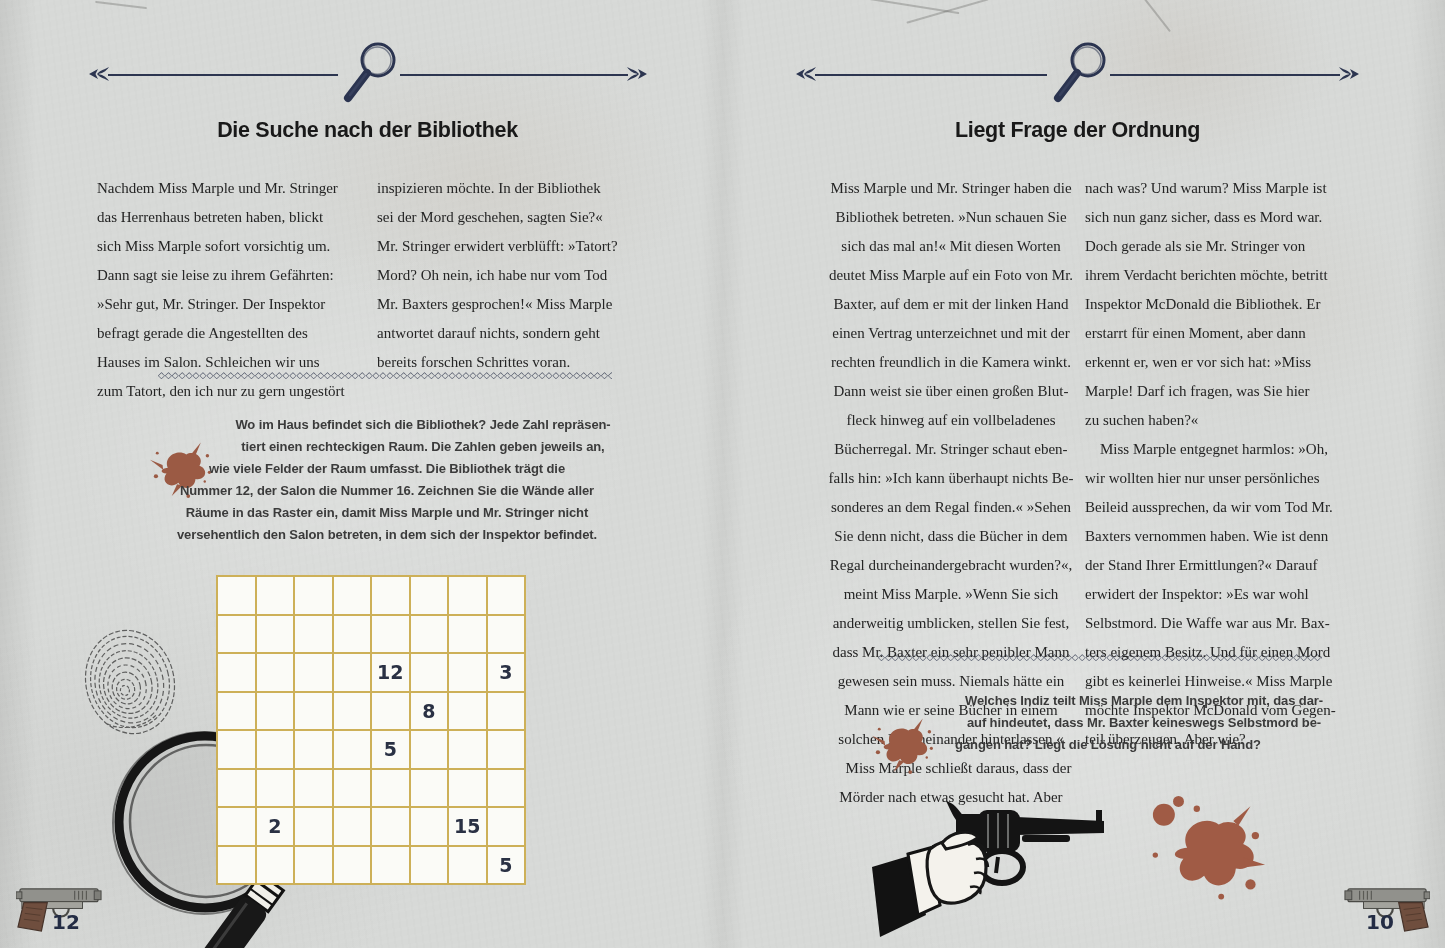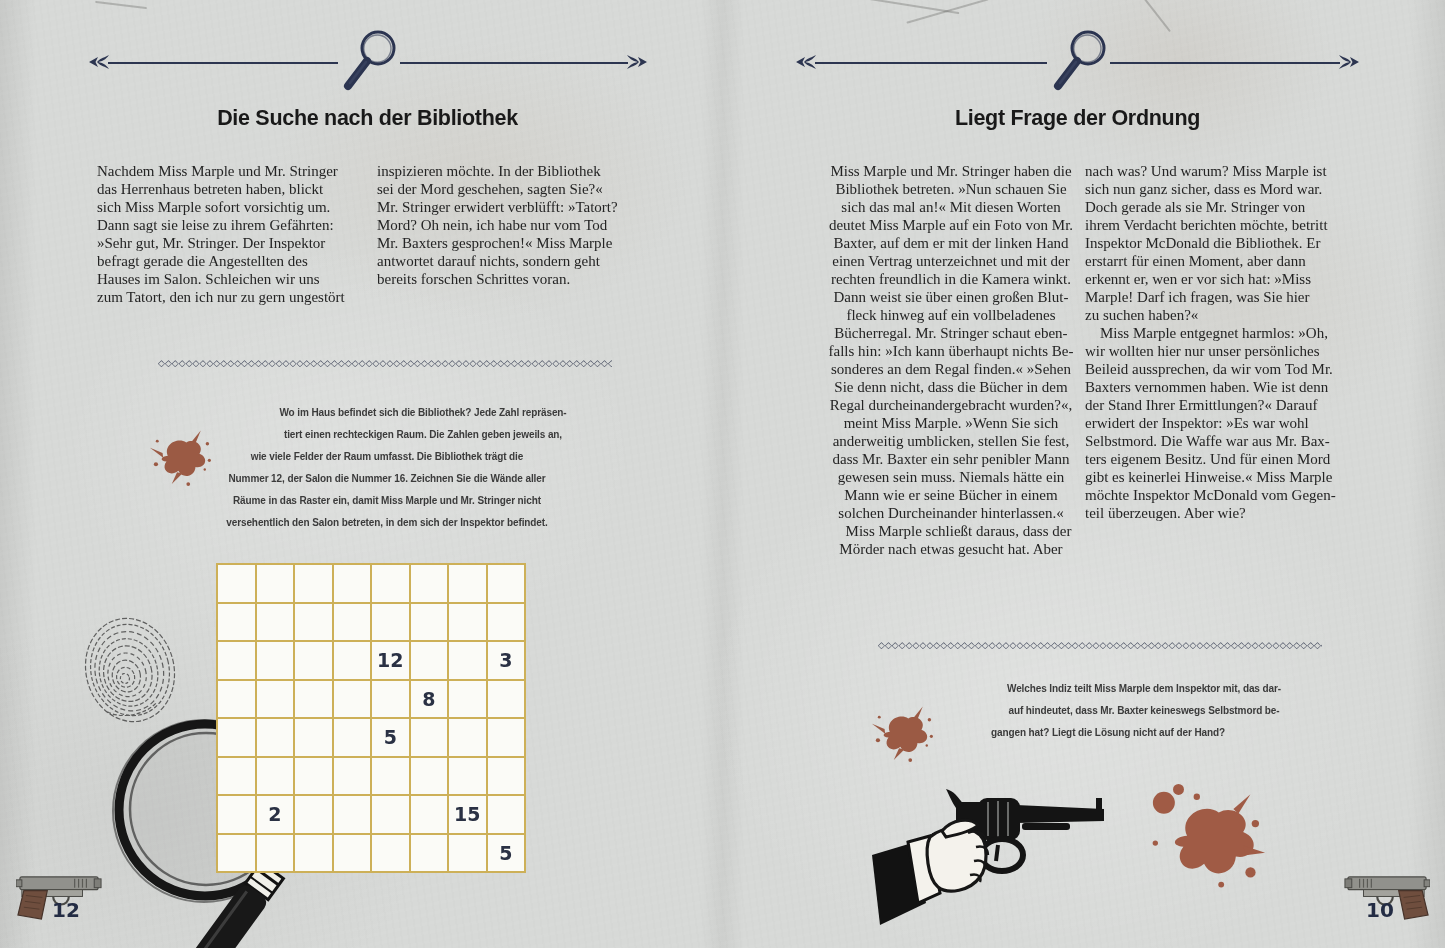--- a/index.html
+++ b/index.html
@@ -18,41 +18,41 @@
       radial-gradient(ellipse 500px 400px at 1050px 700px, rgba(255,255,255,.22), transparent 70%),
       radial-gradient(ellipse 420px 300px at 350px 450px, rgba(255,255,255,.18), transparent 70%),
       linear-gradient(90deg, rgba(130,130,128,.18) 0%, transparent 2.5%),
       linear-gradient(-90deg, rgba(130,130,128,.16) 0%, transparent 2.5%),
       linear-gradient(90deg, transparent 48.5%, rgba(118,118,116,.10) 50%, transparent 51.5%);
   }
   .grain{position:absolute;inset:0;pointer-events:none;opacity:.35;
     background:repeating-linear-gradient(83deg, rgba(120,120,118,.05) 0 2px, transparent 2px 7px),
                repeating-linear-gradient(-12deg, rgba(255,255,255,.05) 0 3px, transparent 3px 9px);}
   .crease{position:absolute;background:rgba(90,90,88,.32);border-radius:2px;}
-  .page{position:absolute;inset:0;}
+  .page{position:absolute;inset:0;margin-top:12px;}
 
   
   .rule-seg{position:absolute;height:2px;background:#2c3550;top:37px;}
   .header-dec{position:absolute;height:96px;}
   .ornament{position:absolute;top:29px;}
   .hdr-mag{position:absolute;top:2px;}
 
   .title{position:absolute;text-align:center;
     font-family:"Liberation Sans",sans-serif;font-weight:bold;
     font-size:21.5px;letter-spacing:-0.3px;color:#191919;}
 
-  .col{position:absolute;width:292px;font-size:15px;line-height:18px;
+  .col{position:absolute;width:292px;font-size:15px;line-height:29px;
     white-space:pre-line;color:#242424;}
 
   .chain{position:absolute;height:13px;line-height:11px;overflow:hidden;
     font-family:"DejaVu Sans",sans-serif;font-size:9px;letter-spacing:0;
     color:#3a4156;white-space:nowrap;}
 
   .puzzle{position:absolute;font-family:"Liberation Sans",sans-serif;
-    font-weight:bold;font-size:10px;line-height:22px;color:#3b3b3b;
+    font-weight:bold;font-size:13px;line-height:22px;color:#3b3b3b;
     text-align:center;letter-spacing:-0.1px;white-space:pre-line;}
   .splat-float{float:left;width:66px;height:44px;margin:2px 6px -18px 0;}
 
   .grid{position:absolute;left:216px;top:563px;width:310px;height:310px;
     display:grid;grid-template-columns:repeat(8,1fr);grid-template-rows:repeat(8,1fr);
     background:#cdb058;border:2px solid #cdb058;gap:2px;z-index:3;box-sizing:border-box;}
   .grid-cell{background:#fbfbf7;display:flex;align-items:center;justify-content:center;
     font-family:"DejaVu Sans",sans-serif;font-weight:bold;font-size:19px;color:#2a3144;}
 
   .page-num{position:absolute;font-family:"DejaVu Sans",sans-serif;font-weight:bold;

